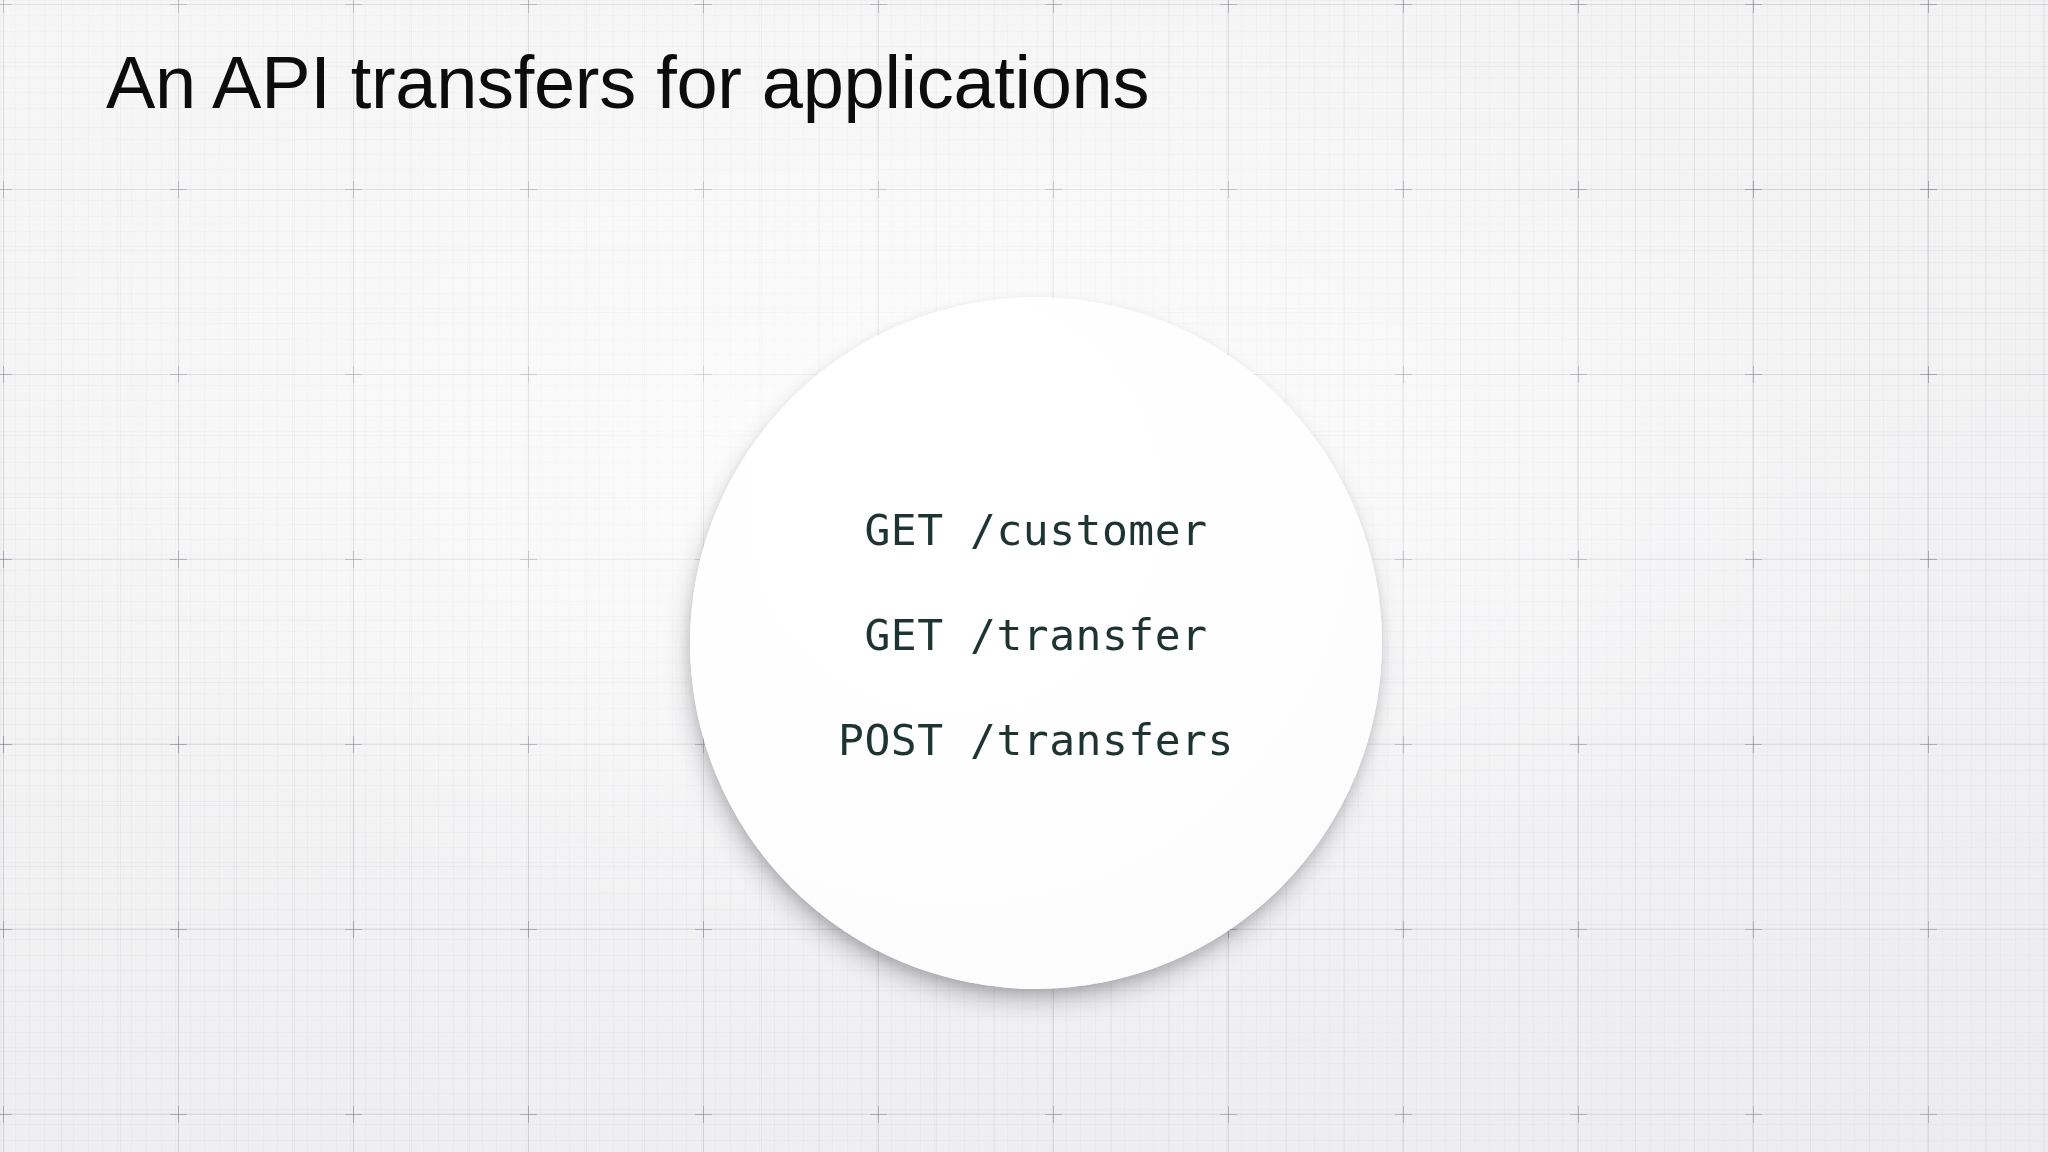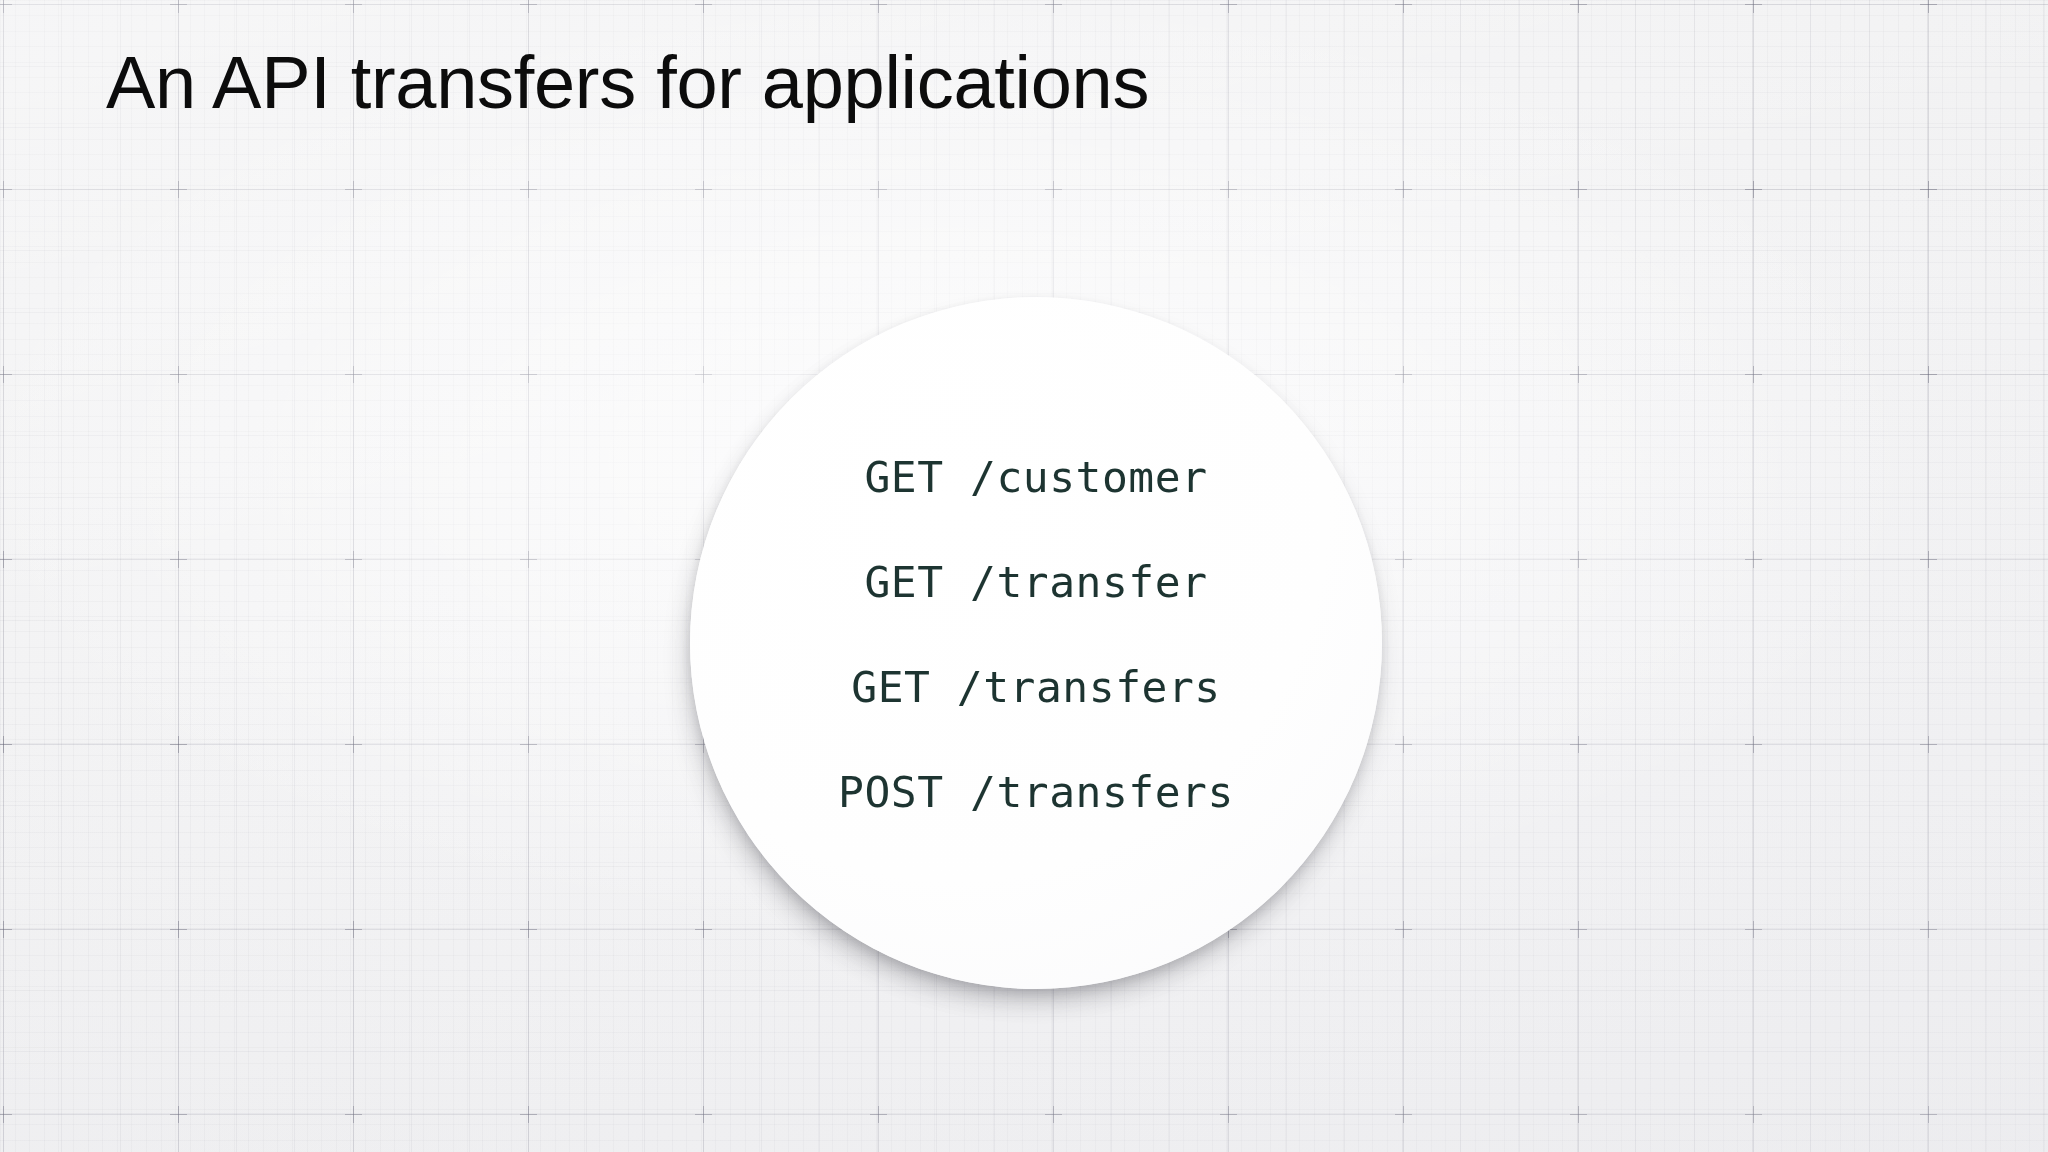--- a/index.html
+++ b/index.html
@@ -268,18 +268,17 @@
       <div class="cross" style="left: 1920px; top: 1106px;"></div>
     </div>
   <div class="bg-sheen"></div>
 
   <div class="title">An API transfers for applications</div>
 
   <div class="bubble">
     <div class="endpoint-list" id="endpoint-list">
       <div class="endpoint">GET /customer</div>
       <div class="endpoint">GET /transfer</div>
-      <div class="endpoint">GET /transfers</div>
       <div class="endpoint">POST /transfers</div>
     </div>
   </div>
 
 </div>
 
 </body></html>

